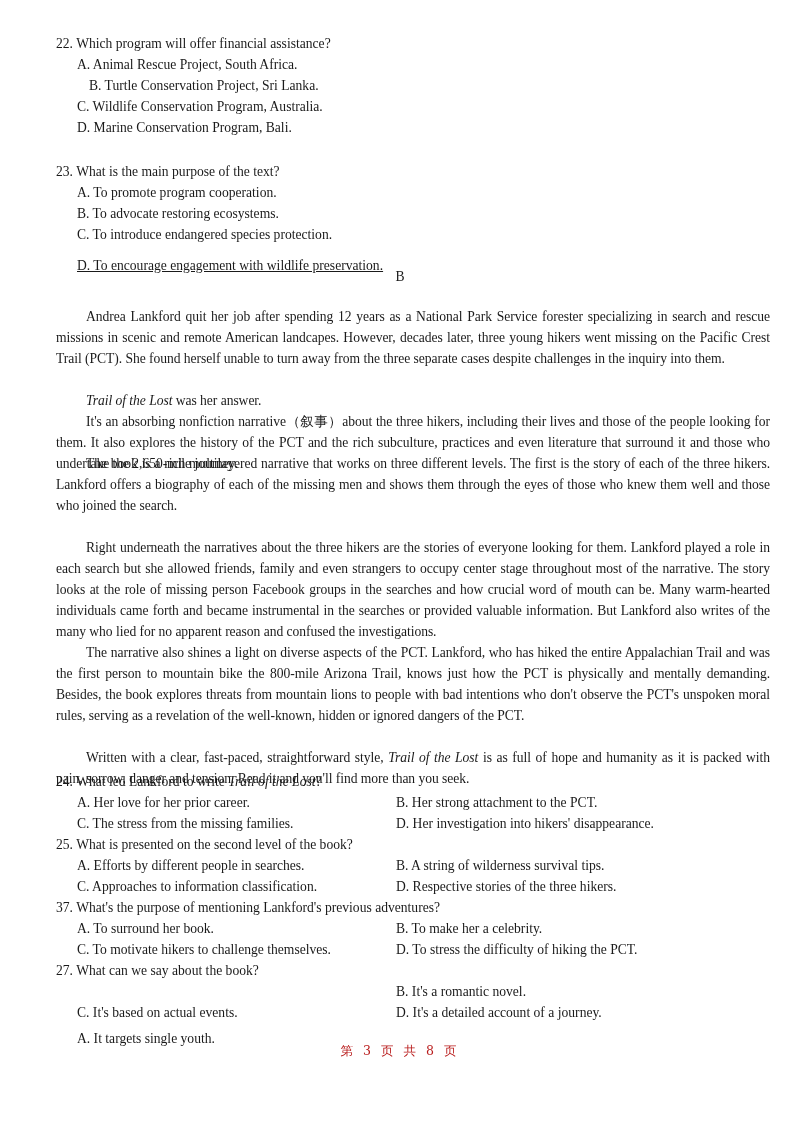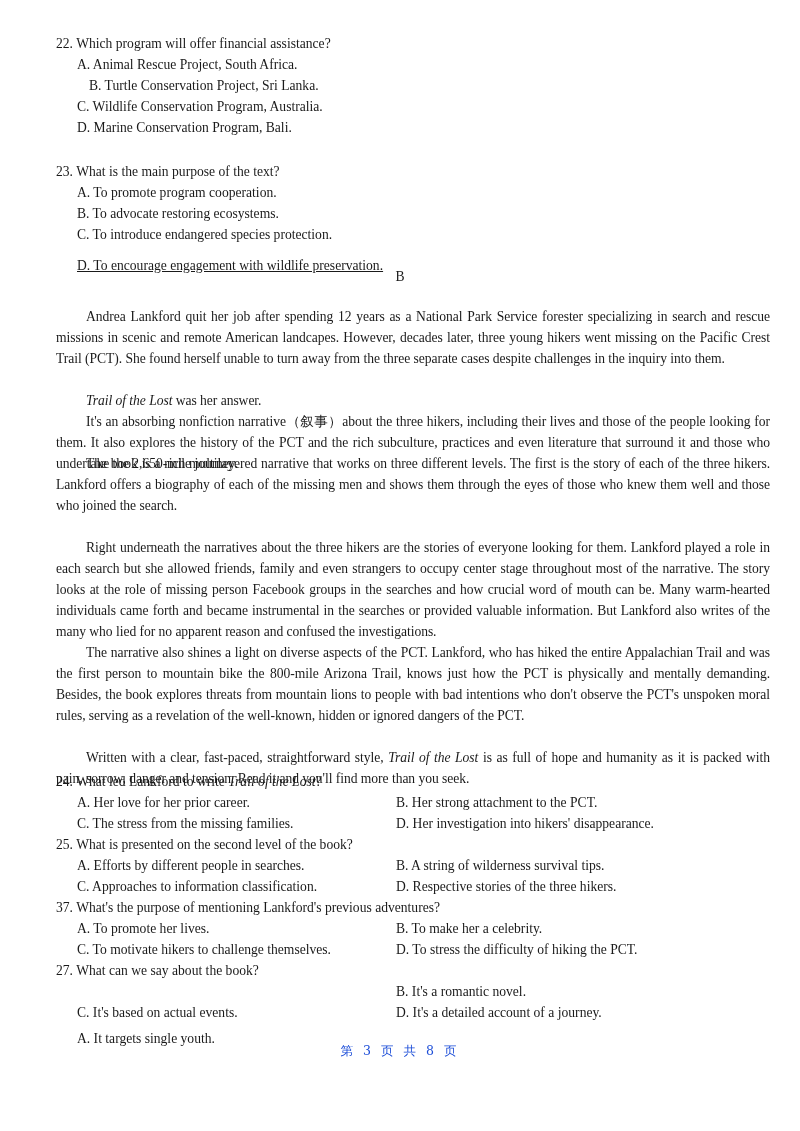--- a/index.html
+++ b/index.html
@@ -47,21 +47,21 @@
       margin-top: 18px;
     }
     .italic { font-style: italic; }
     .footer {
       position: absolute;
       top: 1043px;
       left: 0;
       width: 800px;
       text-align: center;
       font-size: 12.5px;
-      color: #1d4ed8;
+      color: #b91c1c;
       letter-spacing: 3px;
       font-family: "DejaVu Serif", "Liberation Serif", serif;
     }
   </style>
 </head>
 <body>
 
 <div class="page">
 
   <div class="line q-stem" style="top:34px;">22. Which program will offer financial assistance?</div>
@@ -104,21 +104,21 @@
   <div class="line opt" style="top:814px;">C. The stress from the missing families.</div>
   <div class="line opt-right" style="top:814px;">D. Her investigation into hikers' disappearance.</div>
 
   <div class="line q-stem" style="top:835px;">25. What is presented on the second level of the book?</div>
   <div class="line opt" style="top:856px;">A. Efforts by different people in searches.</div>
   <div class="line opt-right" style="top:856px;">B. A string of wilderness survival tips.</div>
   <div class="line opt" style="top:877px;">C. Approaches to information classification.</div>
   <div class="line opt-right" style="top:877px;">D. Respective stories of the three hikers.</div>
 
   <div class="line q-stem" style="top:898px;">37. What's the purpose of mentioning Lankford's previous adventures?</div>
-  <div class="line opt" style="top:919px;">A. To promote her lives.</div>
+  <div class="line opt" style="top:919px;">A. To surround her book.</div>
   <div class="line opt-right" style="top:919px;">B. To make her a celebrity.</div>
   <div class="line opt" style="top:940px;">C. To motivate hikers to challenge themselves.</div>
   <div class="line opt-right" style="top:940px;">D. To stress the difficulty of hiking the PCT.</div>
 
   <div class="line q-stem" style="top:961px;">27. What can we say about the book?</div>
   <div class="line opt" style="top:1029px;">A. It targets single youth.</div>
   <div class="line opt-right" style="top:982px;">B. It's a romantic novel.</div>
   <div class="line opt" style="top:1003px;">C. It's based on actual events.</div>
   <div class="line opt-right" style="top:1003px;">D. It's a detailed account of a journey.</div>
 

